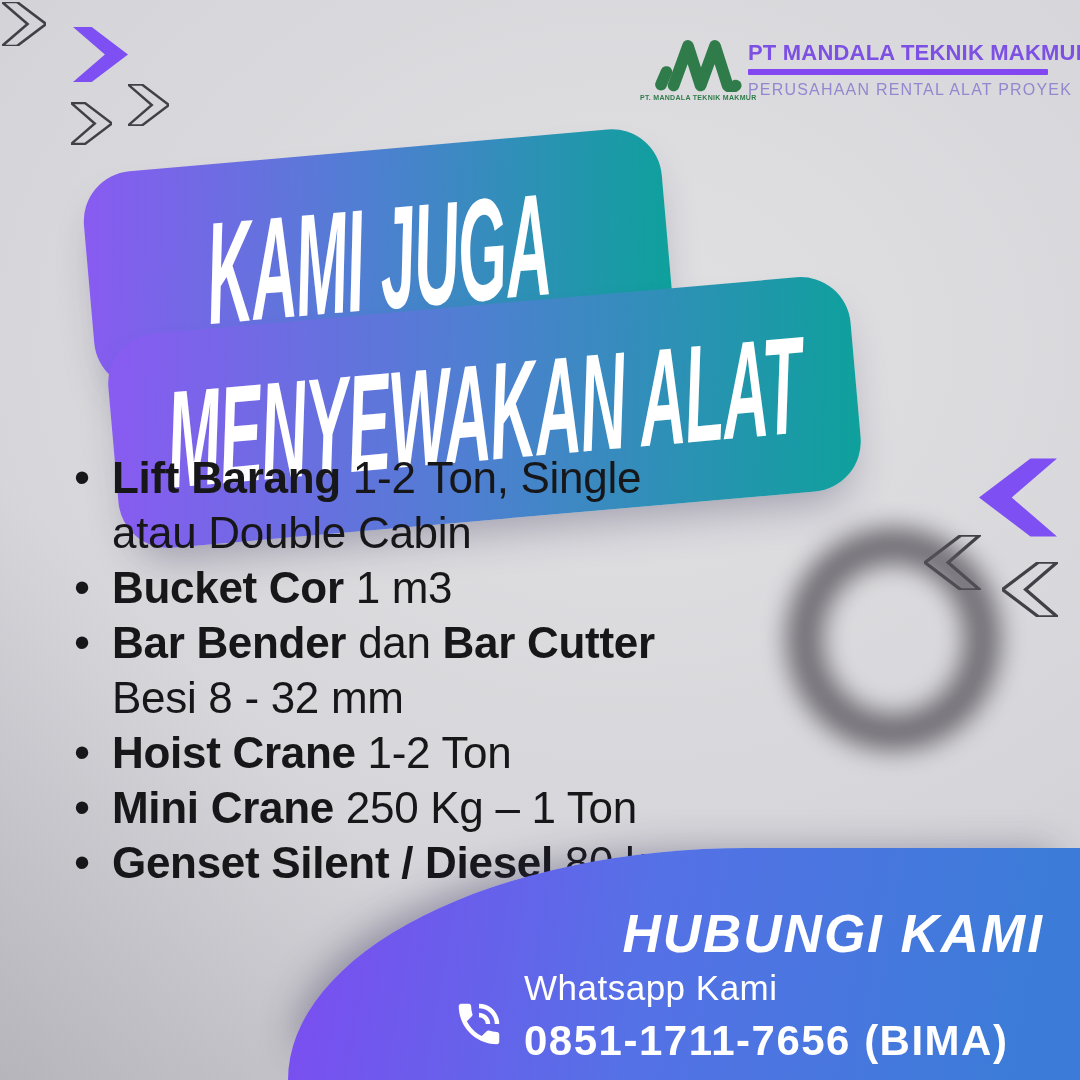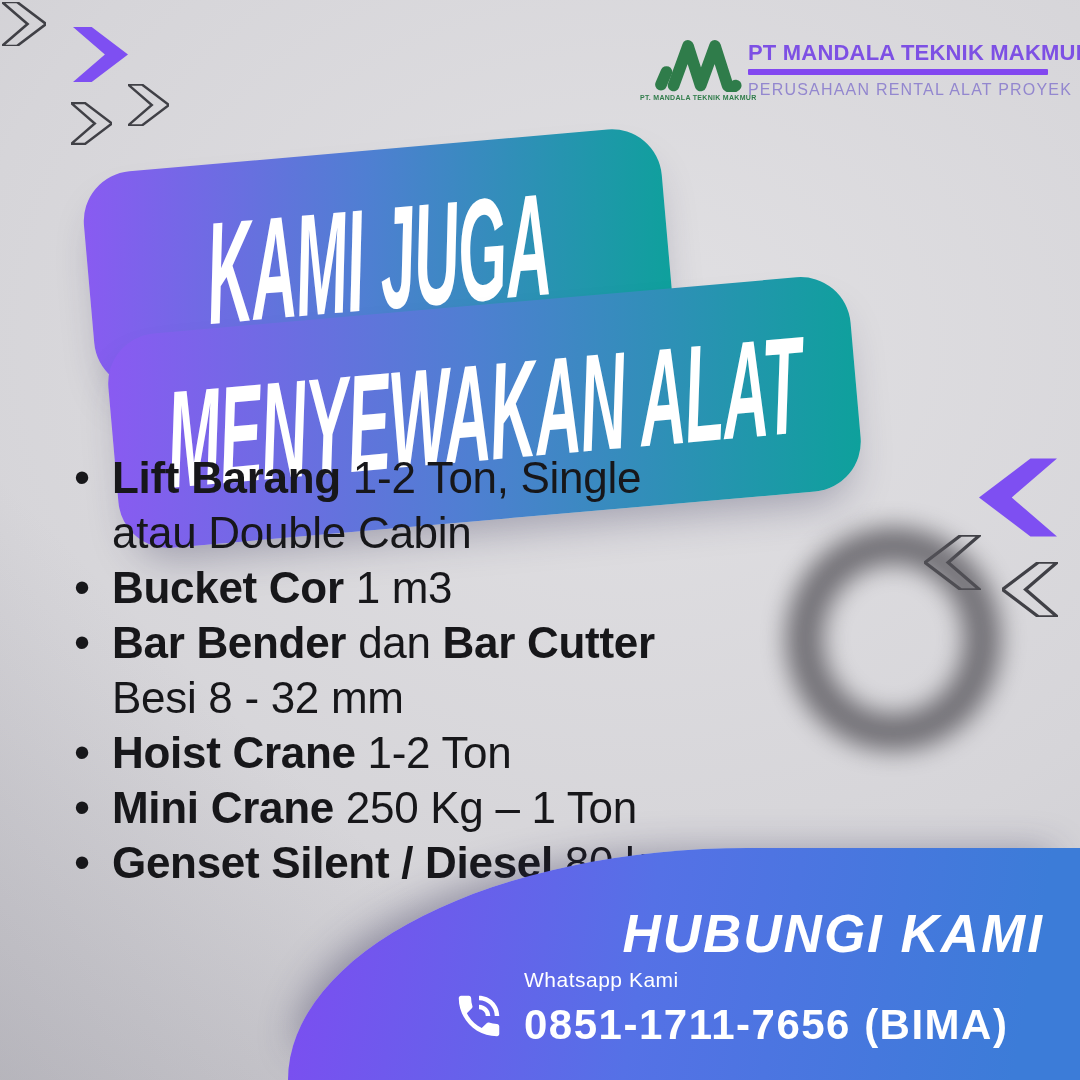--- a/index.html
+++ b/index.html
@@ -93,21 +93,21 @@
     box-shadow:-10px -14px 38px -18px rgba(45,42,80,.4);
   }
   .contact-heading{
     position:absolute;right:36px;top:903px;
     color:#fff;font-size:53px;font-weight:bold;font-style:italic;letter-spacing:2px;
     white-space:nowrap;
   }
   .contact-row{position:absolute;left:452px;top:968px;display:flex;align-items:center;}
   .phone-icon{width:54px;height:54px;margin-top:14px;flex:0 0 auto;}
   .contact-texts{margin-left:18px;color:#fff;}
-  .wa-label{font-size:21px;letter-spacing:.5px;}
+  .wa-label{font-size:35px;letter-spacing:.5px;}
   .wa-number{font-size:42px;font-weight:bold;letter-spacing:1.5px;margin-top:9px;white-space:nowrap;}
 </style>
 </head>
 <body>
 
 <div class="canvas">
 
   <svg class="deco chev-outline" style="left:2px;top:2px" width="44" height="44" viewBox="0 0 100 100">
     <polygon points="0,0 34,0 100,50 34,100 0,100 58,50"></polygon>
   </svg>

